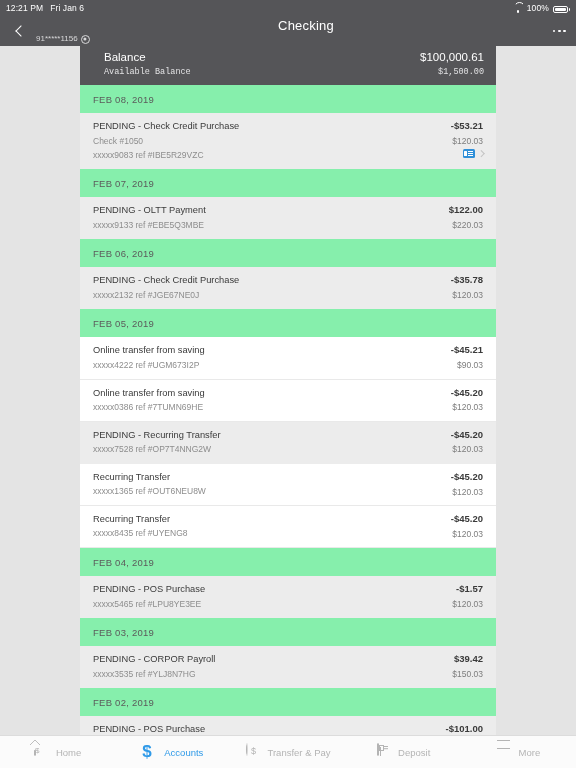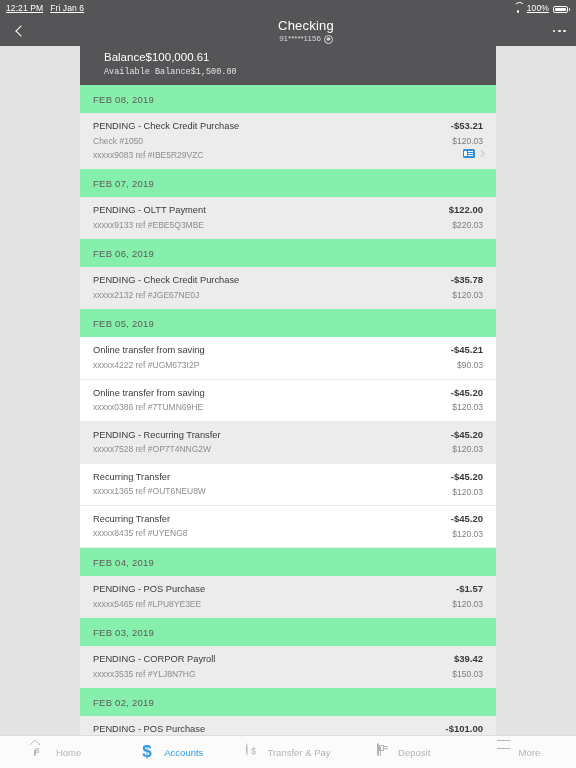--- a/index.html
+++ b/index.html
@@ -8,21 +8,21 @@
     font-family:"Liberation Sans", sans-serif;
     background:#e4e4e4;
     overflow:hidden;
   }
   body { position:relative; }
 
   
   .status-bar {
     height:14px; background:#555558; color:#ffffff;
     display:flex; align-items:center; padding:8px 6px;
-    font-size:8.5px; letter-spacing:.1px;text-decoration:underline;
+    font-size:8.5px; letter-spacing:.1px;
   }
   .sb-left { display:flex; align-items:center; gap:7px; }
   .sb-spacer { flex:1; }
   .sb-right { display:flex; align-items:flex-end; gap:4px; }
   .wifi-ico { width:9px; height:7px; position:relative; display:inline-block; }
   .wifi-ico::before{
     content:""; position:absolute; left:0; bottom:0; width:9px; height:9px;
     border:1.6px solid #fff; border-radius:50%;
     clip-path: polygon(0% 0%, 100% 0%, 50% 60%);
   }
@@ -51,21 +51,21 @@
   .chev-left {
     width:8px; height:8px; border-left:1.6px solid #fff; border-bottom:1.6px solid #fff;
     transform:rotate(45deg); margin-left:3px;
   }
   .nav-center {
     flex:1; text-align:center; line-height:1;padding-left:36px;
   }
   .nav-title { font-size:13px; font-weight:400; letter-spacing:.2px; }
   .nav-sub {
     font-size:8px; color:#d8d8da; margin-top:3px;
-    display:flex; align-items:center; justify-content:center; gap:3px;
+    display:flex; align-items:center; gap:3px;
   }
   .eye-ico{
     width:9px; height:9px; border:1.1px solid #d8d8da; border-radius:50%;
     position:relative; display:inline-block;
   }
   .eye-ico::after{
     content:""; position:absolute; left:50%; top:50%; transform:translate(-50%,-50%);
     width:3.2px; height:3.2px; background:#d8d8da; border-radius:50%;
   }
   .nav-more {
@@ -75,21 +75,21 @@
   .nav-more span{ width:2.8px; height:2.8px; background:#ffffff; border-radius:50%; }
 
   
   .panel {
     position:absolute; left:80px; top:44px; width:416px; bottom:33px;
     background:#ffffff; overflow:hidden;
   }
   .balance-bar {
     background:#555558; color:#ffffff; padding:7px 12px 8px 12px;
   }
-  .bal-row { display:flex; justify-content:flex-start; align-items:baseline;padding-left:12px; }
+  .bal-row { display:flex; justify-content:space-between; align-items:baseline;padding-left:12px; }
   .bal-label { font-size:11.5px; }
   .bal-value { font-size:11.5px; }
   .bal-row.secondary { margin-top:4px;font-family:Liberation Mono, monospace; }
   .bal-row.secondary .bal-label,
   .bal-row.secondary .bal-value { font-size:8.5px; color:#e2e2e4; }
 
   .tx-list { background:#ffffff; }
 
   .date-hdr {
     padding:9px 13px 8px 13px; font-size:9.5px; color:#5b5b5b;

